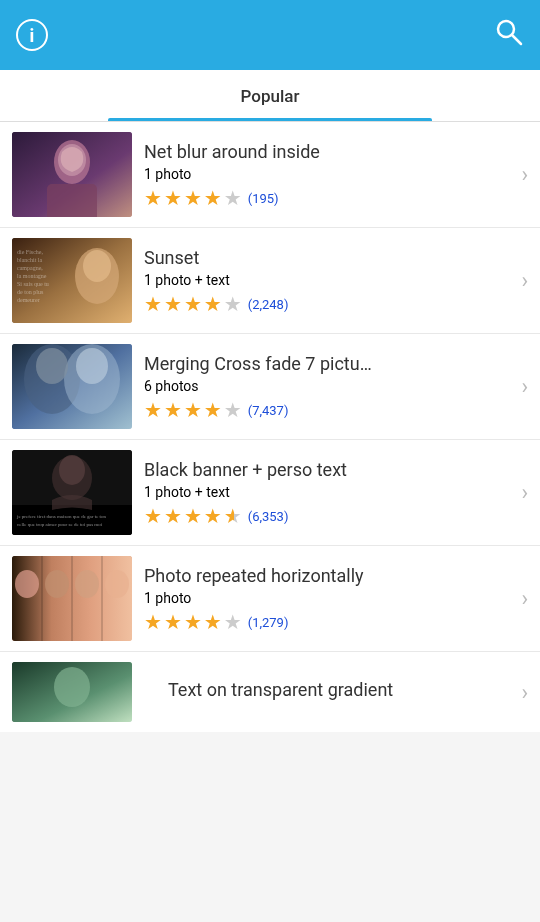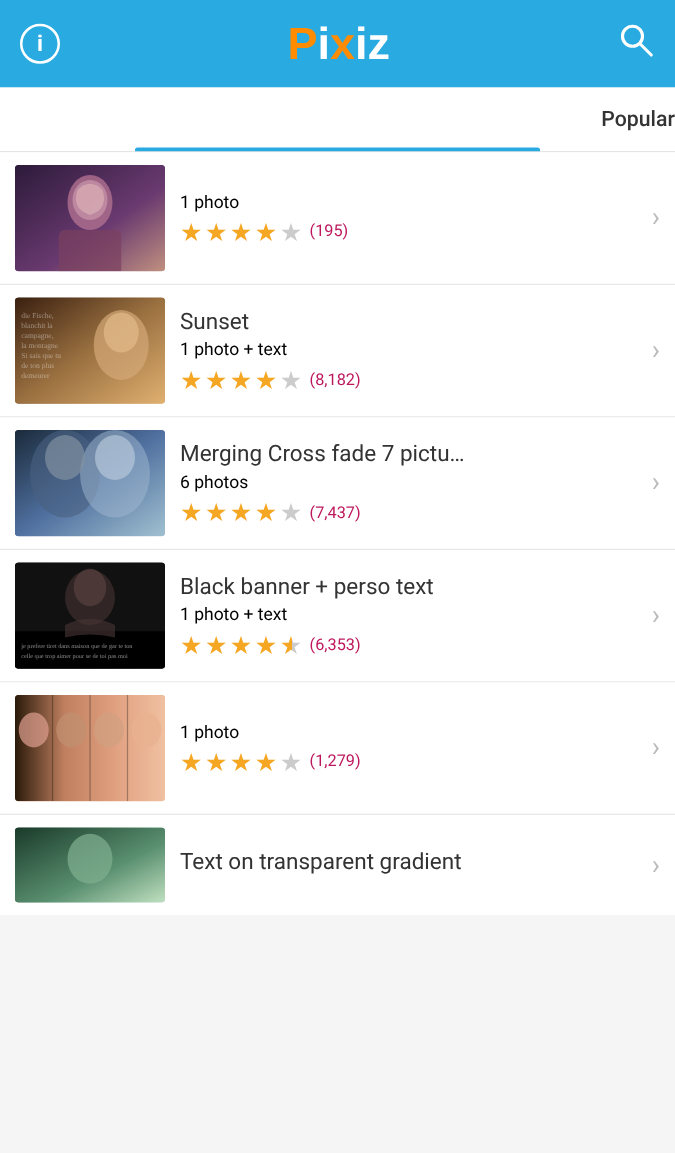--- a/index.html
+++ b/index.html
@@ -50,21 +50,21 @@
     .tabs {
       background: white;
       display: flex;
       border-bottom: 1px solid #ddd;
       height: 52px;
     }
     .tab {
       flex: 1;
       display: flex;
       align-items: center;
-      justify-content: flex-end;
+      justify-content: center;
       font-size: 17px;
       color: #888;
       cursor: pointer;
       position: relative;
     }
     .tab.active {
       color: #333;
       font-weight: 500;
     }
     .tab.active::after {
@@ -86,20 +86,21 @@
       display: flex;
       align-items: center;
       padding: 10px 12px;
       border-bottom: 1px solid #e8e8e8;
       background: white;
       min-height: 100px;
       cursor: pointer;
     }
     .list-item:last-child {
       border-bottom: none;
+      gap: 24px;
     }
     .thumbnail {
       width: 120px;
       height: 85px;
       flex-shrink: 0;
       border-radius: 3px;
       overflow: hidden;
       background: #ccc;
     }
 
@@ -133,21 +134,21 @@
     }
     .star {
       font-size: 20px;
       line-height: 1;
     }
     .star.full { color: #f5a623; }
     .star.half { color: #f5a623; }
     .star.empty { color: #ccc; }
     .rating-count {
       font-size: 13px;
-      color: #be185d;
+      color: #1d4ed8;
       margin-left: 4px;
       text-align: center;
     }
     .chevron {
       color: #bbb;
       font-size: 22px;
       flex-shrink: 0;
     }
 
     
@@ -160,23 +161,20 @@
       width: 100%;
       height: 100%;
     }
   </style>
 </head>
 <body>
 
 <div class="header">
   <div class="header-info-icon">
     <span>i</span>
-  </div>
-  <div class="header-logo">
-    <span class="p1">P</span><span class="i">i</span><span class="x">x</span><span class="iz">iz</span>
   </div>
   <div class="header-search-icon">
     <svg width="30" height="30" viewBox="0 0 30 30" fill="none">
       <circle cx="12" cy="12" r="8" stroke="white" stroke-width="2.5" fill="none"></circle>
       <line x1="18" y1="18" x2="27" y2="27" stroke="white" stroke-width="2.5" stroke-linecap="round"></line>
     </svg>
   </div>
 </div>
 
 <div class="tabs">
@@ -198,20 +196,21 @@
             <stop offset="100%" stop-color="#c09080"></stop>
           </linearGradient>
         </defs>
         <ellipse cx="60" cy="30" rx="18" ry="22" fill="#b07090" opacity="0.8"></ellipse>
         <rect x="35" y="52" width="50" height="40" rx="5" fill="#7a4060" opacity="0.7"></rect>
         <ellipse cx="60" cy="28" rx="14" ry="16" fill="#d0a0b0" opacity="0.6"></ellipse>
         <path d="M50 20 Q60 10 70 20 Q75 35 60 40 Q45 35 50 20Z" fill="#e8c0c0" opacity="0.5"></path>
       </svg>
     </div>
     <div class="item-content">
+      <div class="item-title">Net blur around inside</div>
       <div class="item-subtitle">1 photo</div>
       <div class="stars-row">
         <span class="star full">★</span>
         <span class="star full">★</span>
         <span class="star full">★</span>
         <span class="star full">★</span>
         <span class="star empty">★</span>
         <span class="rating-count">(195)</span>
       </div>
     </div>
@@ -242,21 +241,21 @@
     </div>
     <div class="item-content">
       <div class="item-title">Sunset</div>
       <div class="item-subtitle">1 photo + text</div>
       <div class="stars-row">
         <span class="star full">★</span>
         <span class="star full">★</span>
         <span class="star full">★</span>
         <span class="star full">★</span>
         <span class="star empty">★</span>
-        <span class="rating-count">(8,182)</span>
+        <span class="rating-count">(2,248)</span>
       </div>
     </div>
     <div class="chevron">›</div>
   </div>
 
   <div class="list-item">
     <div class="thumbnail thumb-3">
       <svg class="thumb-img" viewBox="0 0 120 85" xmlns="http://www.w3.org/2000/svg">
         <defs>
           <linearGradient id="g3" x1="0" y1="0" x2="1" y2="1">
@@ -329,20 +328,21 @@
         <line x1="30" y1="0" x2="30" y2="85" stroke="rgba(0,0,0,0.3)" stroke-width="1"></line>
         <line x1="60" y1="0" x2="60" y2="85" stroke="rgba(0,0,0,0.3)" stroke-width="1"></line>
         <line x1="90" y1="0" x2="90" y2="85" stroke="rgba(0,0,0,0.3)" stroke-width="1"></line>
         <ellipse cx="15" cy="28" rx="12" ry="14" fill="#e0a090" opacity="0.7"></ellipse>
         <ellipse cx="45" cy="28" rx="12" ry="14" fill="#c09070" opacity="0.7"></ellipse>
         <ellipse cx="75" cy="28" rx="12" ry="14" fill="#d0a080" opacity="0.7"></ellipse>
         <ellipse cx="105" cy="28" rx="12" ry="14" fill="#e8b090" opacity="0.7"></ellipse>
       </svg>
     </div>
     <div class="item-content">
+      <div class="item-title">Photo repeated horizontally</div>
       <div class="item-subtitle">1 photo</div>
       <div class="stars-row">
         <span class="star full">★</span>
         <span class="star full">★</span>
         <span class="star full">★</span>
         <span class="star full">★</span>
         <span class="star empty">★</span>
         <span class="rating-count">(1,279)</span>
       </div>
     </div>

